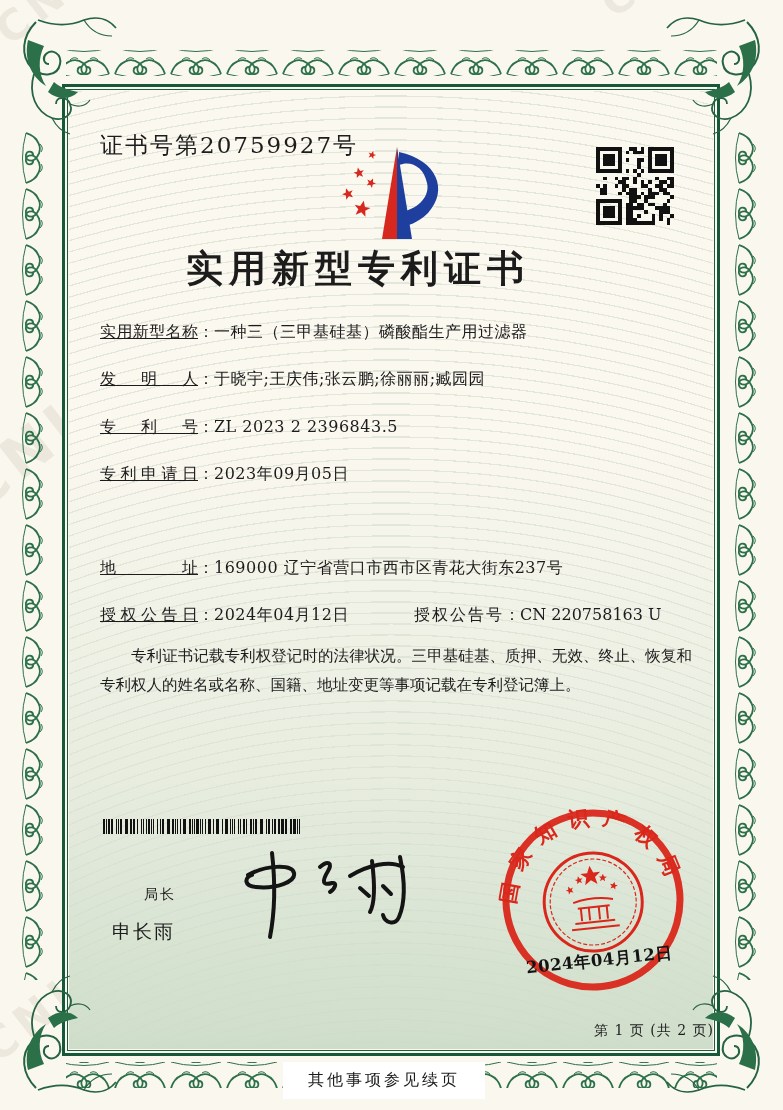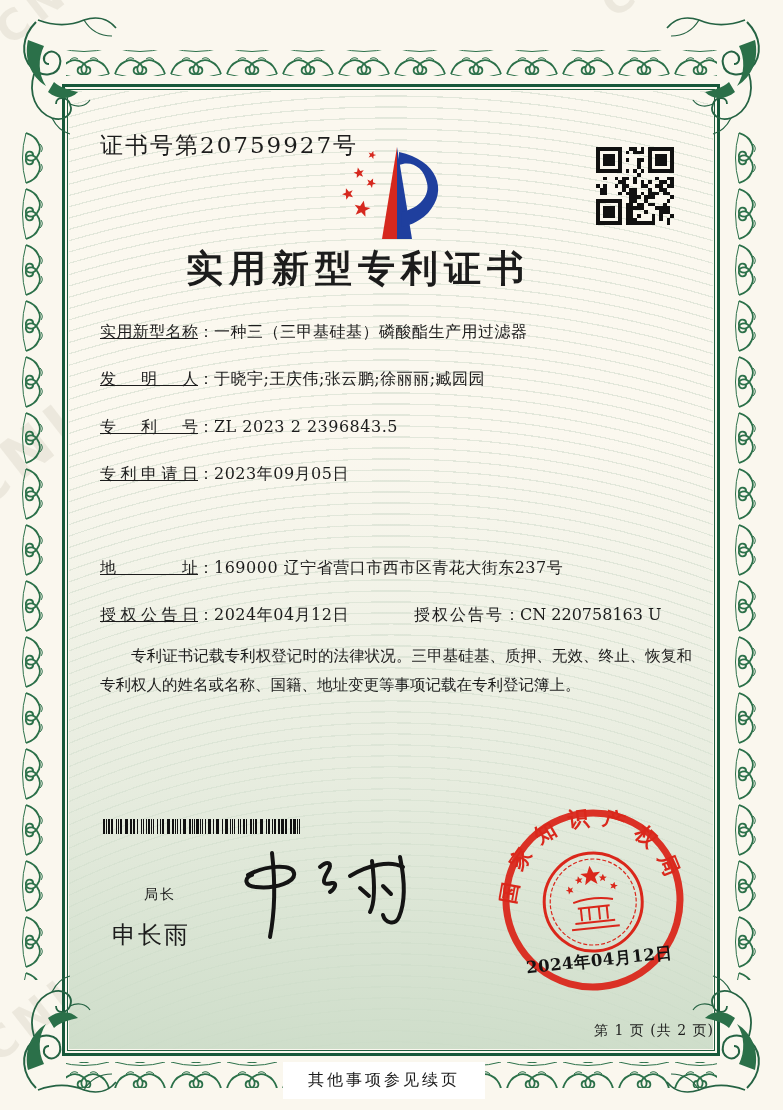--- a/index.html
+++ b/index.html
@@ -26,21 +26,21 @@
   .row .lbl{display:inline-block;width:98px;text-align:justify;text-align-last:justify;text-decoration:underline;}
   .row .val{margin-left:0;letter-spacing:.5px;text-align:right;}
   .row .grant-right{position:absolute;left:314px;top:0;}
   .row .grant-right .lbl2{letter-spacing:2px;}
   .paras{position:absolute;left:100px;top:642px;width:592px;font-size:15.5px;line-height:1.85;
          text-align:justify;}
   .paras p{margin:0;text-indent:2em;}
   .barcode{position:absolute;left:103px;top:819px;}
   .chief-title{position:absolute;left:112px;top:886px;font-size:14px;
                font-family:"DejaVu Sans","Liberation Sans",sans-serif;letter-spacing:2px;margin-left:32px;}
-  .chief-name{position:absolute;left:112px;top:919px;font-size:24px;
+  .chief-name{position:absolute;left:112px;top:919px;font-size:19px;
               font-family:"DejaVu Sans","Liberation Sans",sans-serif;letter-spacing:2px;}
   .sig{position:absolute;left:222px;top:845px;}
   .seal{position:absolute;left:499px;top:806px;width:188px;height:188px;transform:rotate(-6deg);}
   .seal-arc-text{font-size:21px;font-weight:bold;letter-spacing:12px;fill:#da271b;
                  font-family:"DejaVu Serif","Liberation Serif",serif;}
   .seal-date{font-size:16.5px;font-weight:bold;fill:#141414;
              font-family:"DejaVu Serif","Liberation Serif",serif;letter-spacing:.5px;}
   .page-num{position:absolute;left:62px;top:1022px;width:652px;text-align:right;font-size:14px;letter-spacing:1px;}
   .cont-note{position:absolute;left:283px;top:1062px;width:190px;padding:8px 6px;background:#ffffff;
              text-align:center;font-size:16px;letter-spacing:3px;}

